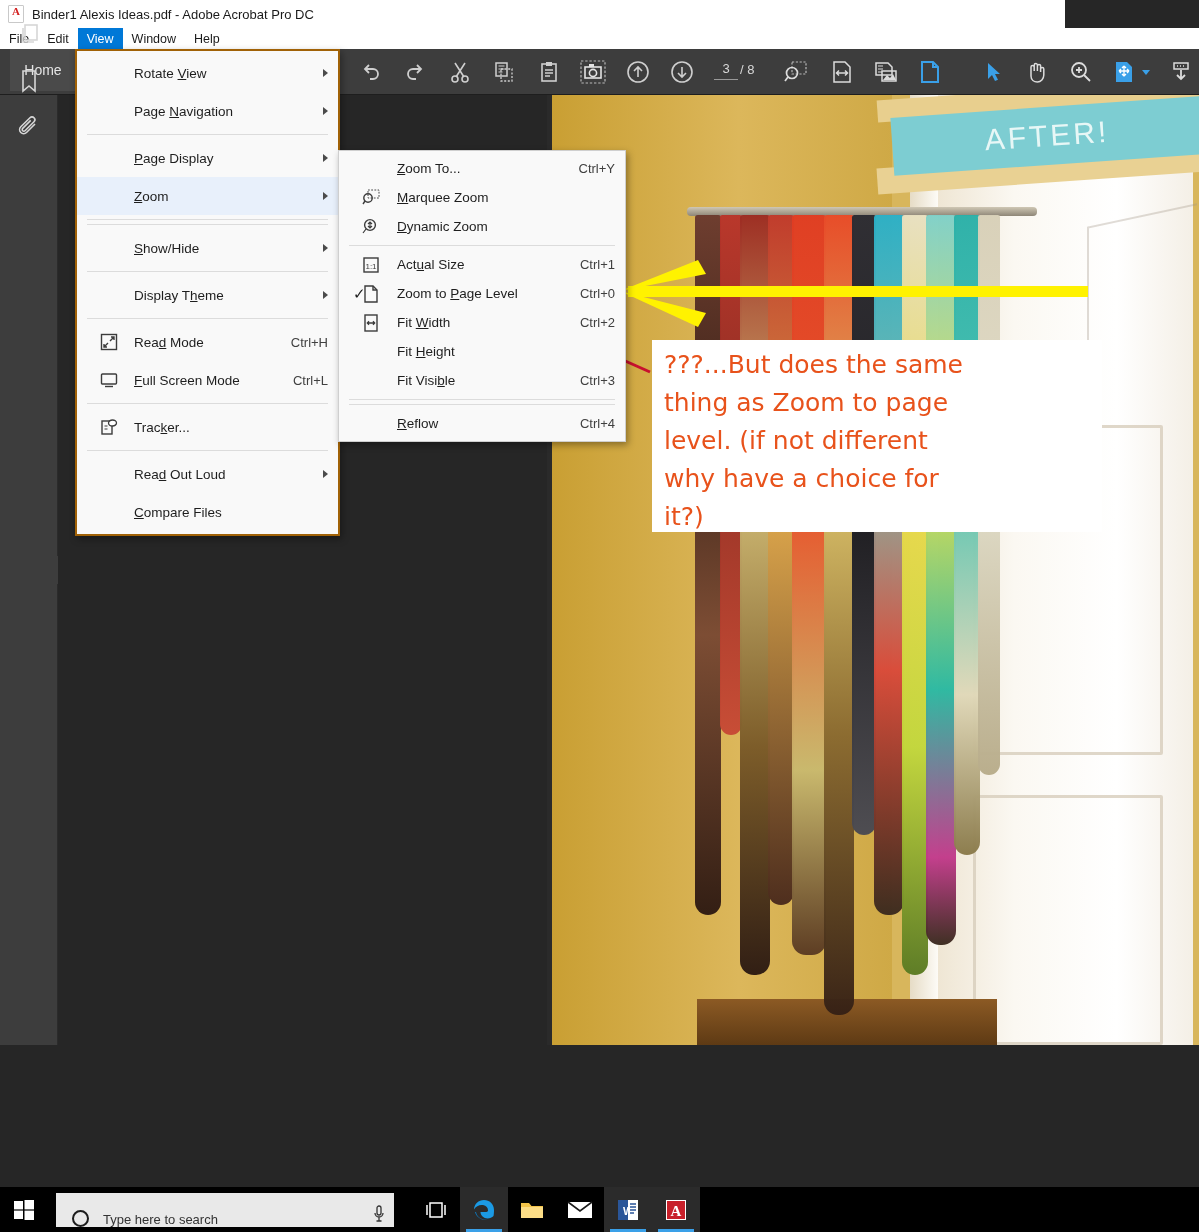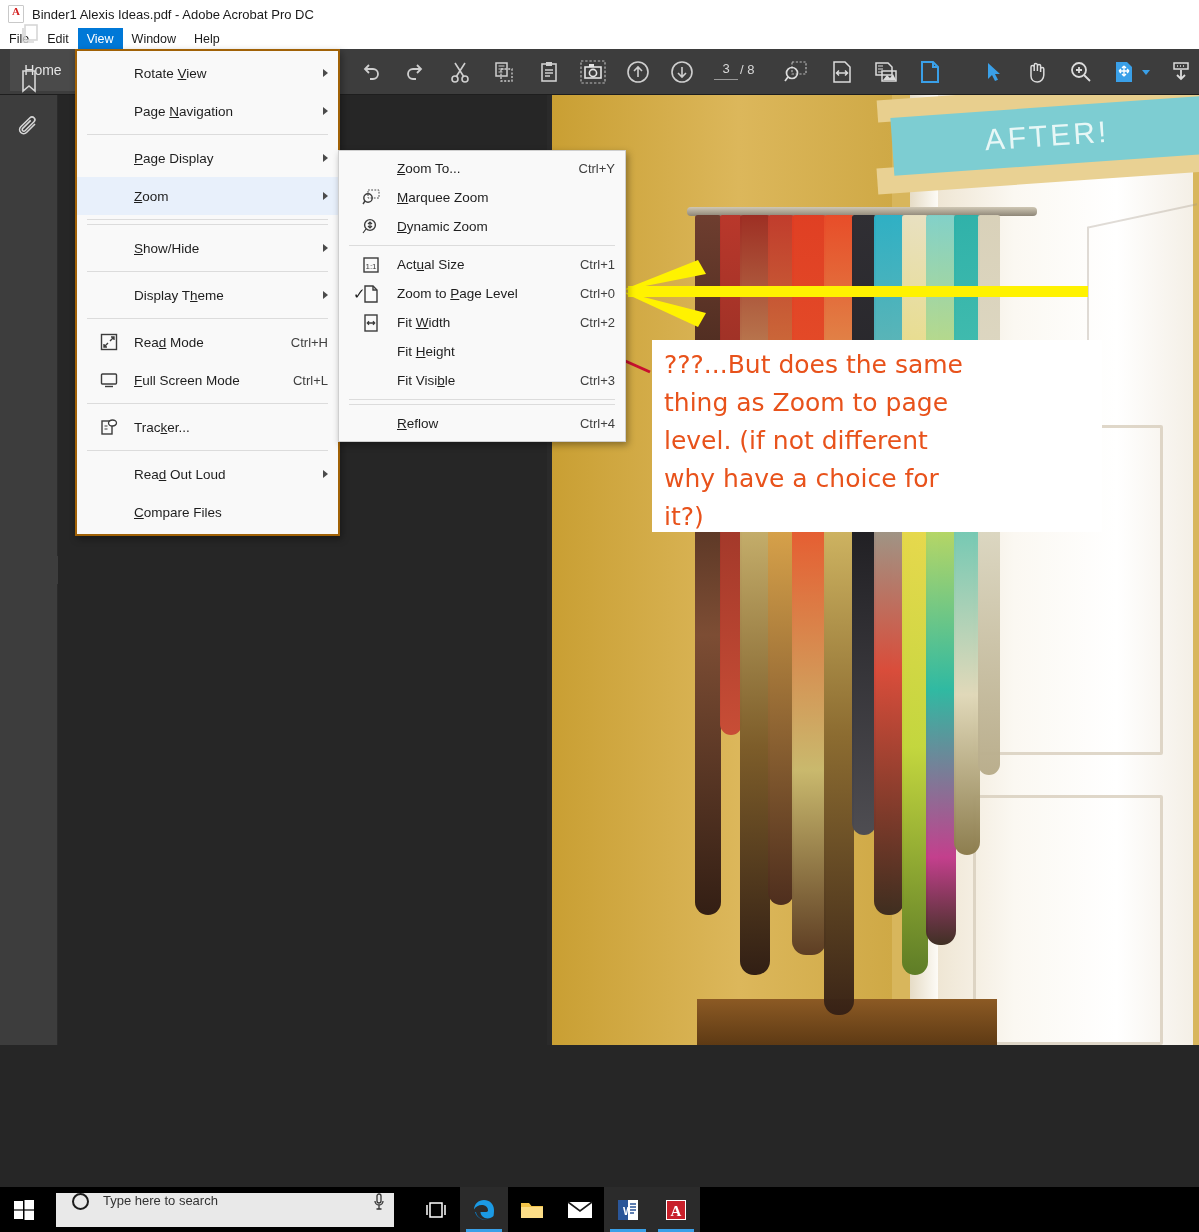--- a/index.html
+++ b/index.html
@@ -5,21 +5,21 @@
   * { box-sizing: border-box; margin: 0; padding: 0; }
   html, body {
     width: 1199px; height: 1232px;
     background: #262626;
     font-family: "Liberation Sans", sans-serif;
     overflow: hidden;
   }
 
   
   #titlebar {
-    position: absolute; left: 0; top: 0; width: 1199px; height: 28px;
+    position: absolute; left: 0; top: 0; width: 1065px; height: 28px;
     background: #ffffff; display: flex; align-items: center;
   }
   #acrobat-doc-icon {
     width: 16px; height: 18px; margin-left: 8px; margin-right: 8px;
     background: #ffffff; border: 1px solid #c9c9c9; border-radius: 1px;
     position: relative; flex: none;
   }
   #acrobat-doc-icon::after {
     content: "A"; position: absolute; left: 0; top: -1px; width: 100%;
     text-align: center; font-size: 11px; font-weight: bold; color: #d32121;
@@ -216,21 +216,21 @@
   
   #taskbar {
     position: absolute; left: 0; bottom: 0; width: 1199px; height: 45px;
     background: #000000; display: flex; align-items: center;
   }
   #start-btn {
     width: 48px; height: 45px; display: flex; align-items: center; justify-content: center;
   }
   #search-box {
     width: 338px; height: 34px; background: #e9e9e9; margin-left: 8px;
-    display: flex; align-items: flex-start; padding: 0 8px;
+    display: flex; align-items: flex-end; padding: 0 8px;
   }
   #search-box .circle {
     width: 17px; height: 17px; border: 2px solid #1c1c1c; border-radius: 50%;
     margin-left: 8px; margin-right: 14px; flex: none;
   }
   #search-box .ph { flex: 1; font-size: 13px; color: #333333; }
   .task-icon {
     width: 48px; height: 45px; display: flex; align-items: center; justify-content: center;
     position: relative;
   }

